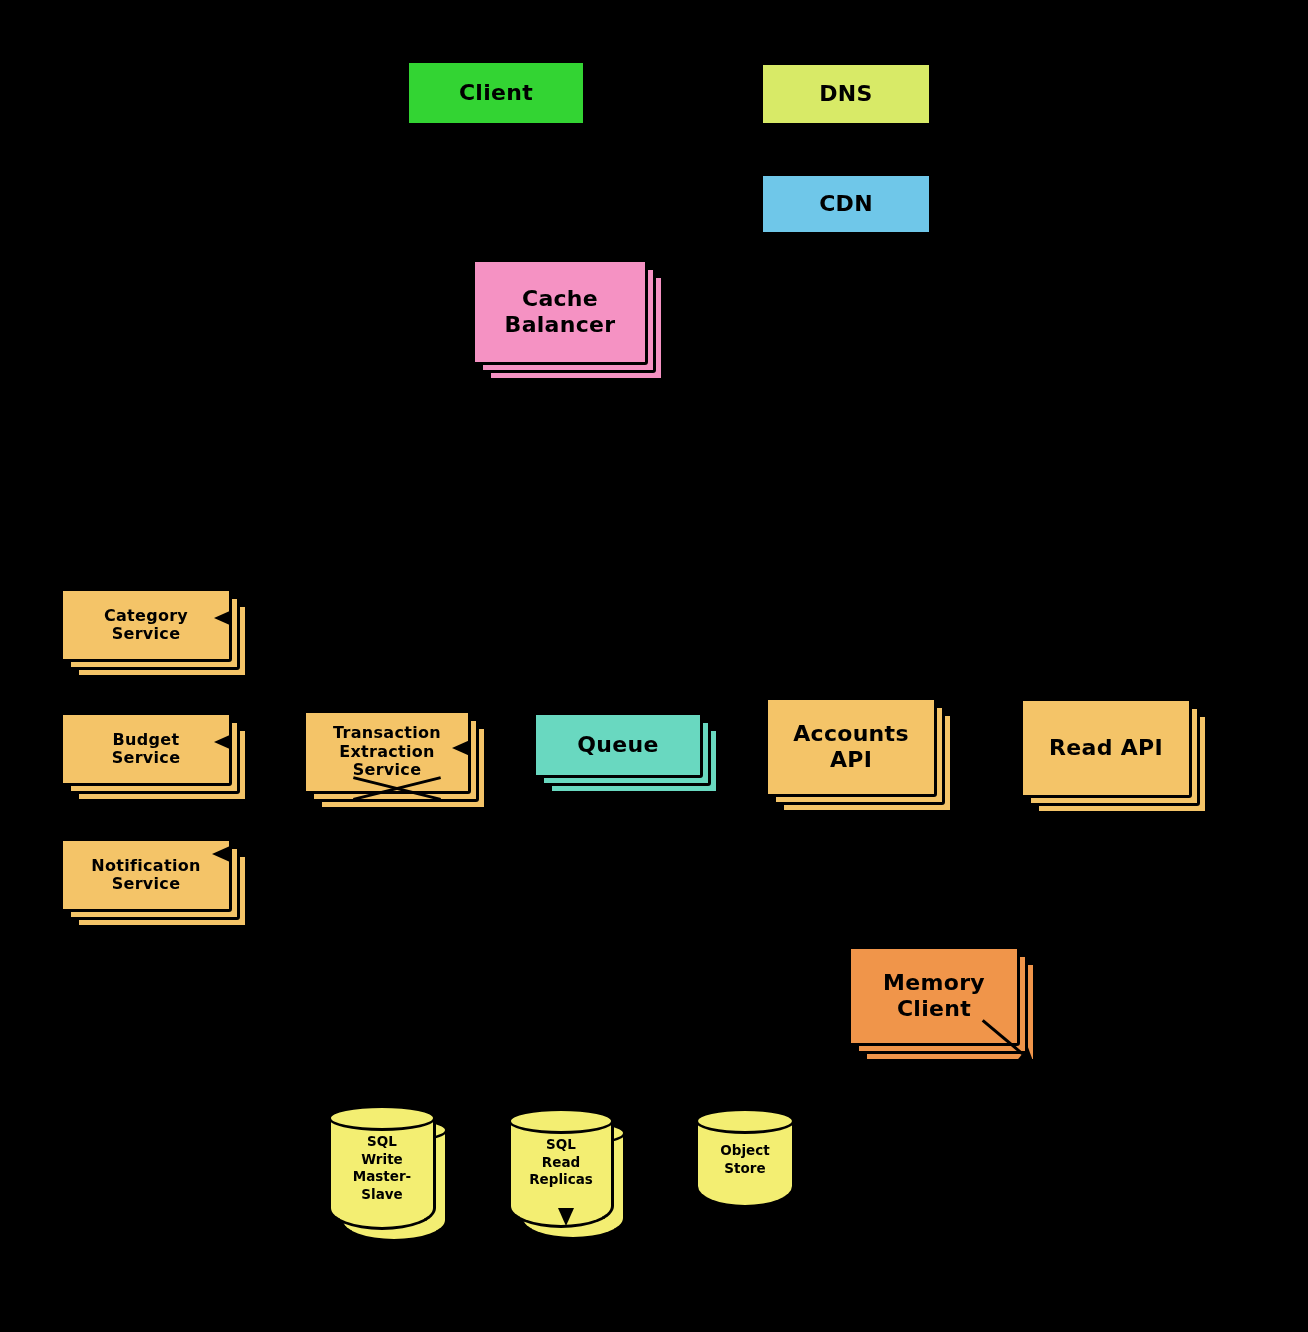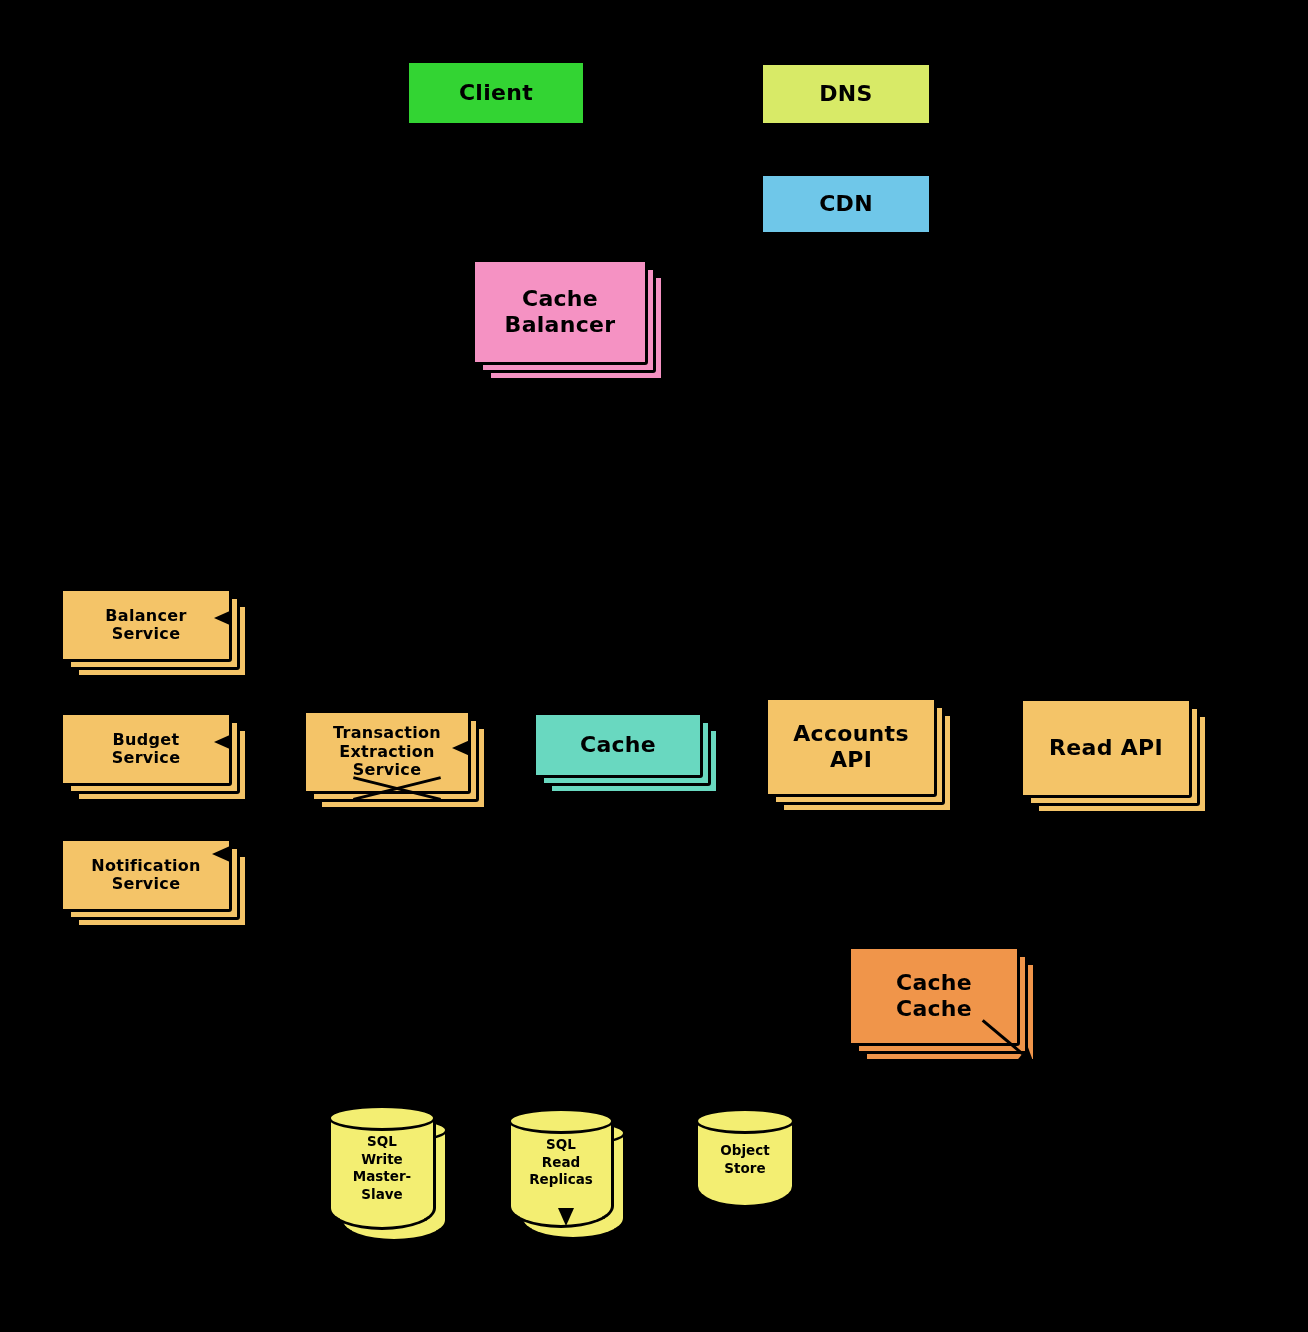--- a/index.html
+++ b/index.html
@@ -97,21 +97,21 @@
     <div class="box" style="background-color: rgb(245, 146, 195);">
       <span class="label">Cache Balancer</span>
     </div>
   </div>
 
 
   <div class="node" style="left:60px;top:588px;width:172px;height:74px;">
     <div class="layer l2" style="background-color: rgb(244, 196, 104);"></div>
     <div class="layer l1" style="background-color: rgb(244, 196, 104);"></div>
     <div class="box" style="background-color: rgb(244, 196, 104);">
-      <span class="label small">Balancer
+      <span class="label small">Category
 Service</span>
     </div>
   </div>
 
   <div class="node" style="left:60px;top:712px;width:172px;height:74px;">
     <div class="layer l2" style="background-color: rgb(244, 196, 104);"></div>
     <div class="layer l1" style="background-color: rgb(244, 196, 104);"></div>
     <div class="box" style="background-color: rgb(244, 196, 104);">
       <span class="label small">Budget
 Service</span>
@@ -134,21 +134,21 @@
       <span class="label small">Transaction
 Extraction
 Service</span>
     </div>
   </div>
 
   <div class="node" style="left:533px;top:712px;width:170px;height:66px;">
     <div class="layer l2" style="background-color: rgb(105, 216, 192);"></div>
     <div class="layer l1" style="background-color: rgb(105, 216, 192);"></div>
     <div class="box" style="background-color: rgb(105, 216, 192);">
-      <span class="label">Cache</span>
+      <span class="label">Queue</span>
     </div>
   </div>
 
   <div class="node" style="left:765px;top:697px;width:172px;height:100px;">
     <div class="layer l2" style="background-color: rgb(244, 196, 104);"></div>
     <div class="layer l1" style="background-color: rgb(244, 196, 104);"></div>
     <div class="box" style="background-color: rgb(244, 196, 104);">
       <span class="label">Accounts API</span>
     </div>
   </div>
@@ -158,21 +158,21 @@
     <div class="layer l1" style="background-color: rgb(244, 196, 104);"></div>
     <div class="box" style="background-color: rgb(244, 196, 104);">
       <span class="label">Read API</span>
     </div>
   </div>
 
   <div class="node" style="left:848px;top:946px;width:172px;height:100px;">
     <div class="layer l2" style="background-color: rgb(240, 149, 74);"></div>
     <div class="layer l1" style="background-color: rgb(240, 149, 74);"></div>
     <div class="box" style="background-color: rgb(240, 149, 74);">
-      <span class="label">Cache Cache</span>
+      <span class="label">Memory Client</span>
     </div>
   </div>
 
   <div class="cylnode" style="left:328px;top:1105px;width:108px;height:125px;">
     <div class="cyl back">
       <div class="cyl-body" style="background-color: rgb(243, 238, 114);"></div>
       <div class="cyl-top" style="background-color: rgb(243, 238, 114);"></div>
       <div class="cyl-label">SQL
 Write
 Master-

